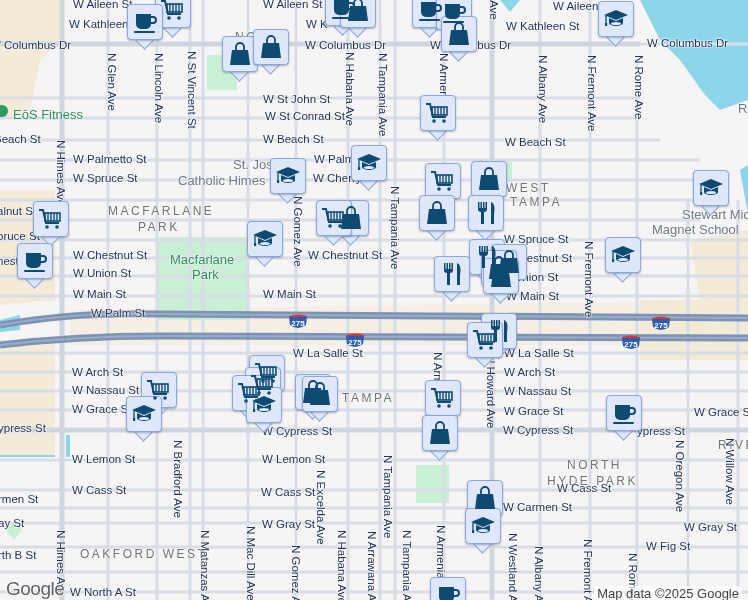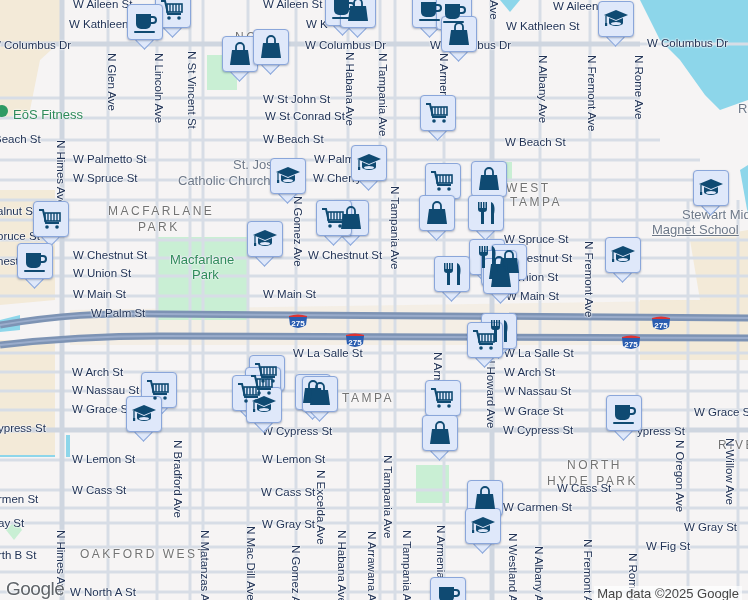--- a/index.html
+++ b/index.html
@@ -136,23 +136,23 @@
       <div class="area-label" style="left: 108px; top: 204px;">MACFARLANE</div>
       <div class="area-label" style="left: 138px; top: 220px;">PARK</div>
       <div class="area-label" style="left: 506px; top: 181px;">WEST</div>
       <div class="area-label" style="left: 510px; top: 195px;">TAMPA</div>
       <div class="area-label" style="left: 342px; top: 391px;">TAMPA</div>
       <div class="area-label" style="left: 567px; top: 458px;">NORTH</div>
       <div class="area-label" style="left: 547px; top: 474px;">HYDE PARK</div>
       <div class="area-label" style="left: 80px; top: 547px;">OAKFORD WEST</div>
       <div class="area-label" style="left: 718px; top: 438px;">RIVE</div>
       <div class="poi-label" style="left: 233px; top: 157px;">St. Joseph</div>
-      <div class="poi-label" style="left: 178px; top: 173px;">Catholic Church</div>
+      <div class="poi-label" style="left: 178px; top: 173px;">Catholic Himes</div>
       <div class="poi-label" style="left: 652px; top: 207px; margin-left: 30px;">Stewart Middle</div>
-      <div class="poi-label" style="left: 652px; top: 222px; text-decoration: underline;">Magnet School</div>
+      <div class="poi-label" style="left: 652px; top: 222px;">Magnet School</div>
       <div class="poi-label" style="left: 738px; top: 101px;">R</div>
       <div class="park-label" style="left: 170px; top: 252px;">Macfarlane</div>
       <div class="park-label" style="left: 192px; top: 267px;">Park</div>
       <div class="park-label" style="left: 13px; top: 107px;">EōS Fitness</div>
       <div class="street-label" style="left: 73px; top: -2px;">W Aileen St</div>
       <div class="street-label" style="left: 69px; top: 18px;">W Kathleen</div>
       <div class="street-label" style="left: -10px; top: 39px;">W Columbus Dr</div>
       <div class="street-label" style="left: 305px; top: 39px;">W Columbus Dr</div>
       <div class="street-label" style="left: 430px; top: 39px;">W Columbus Dr</div>
       <div class="street-label" style="left: 647px; top: 37px;">W Columbus Dr</div>

